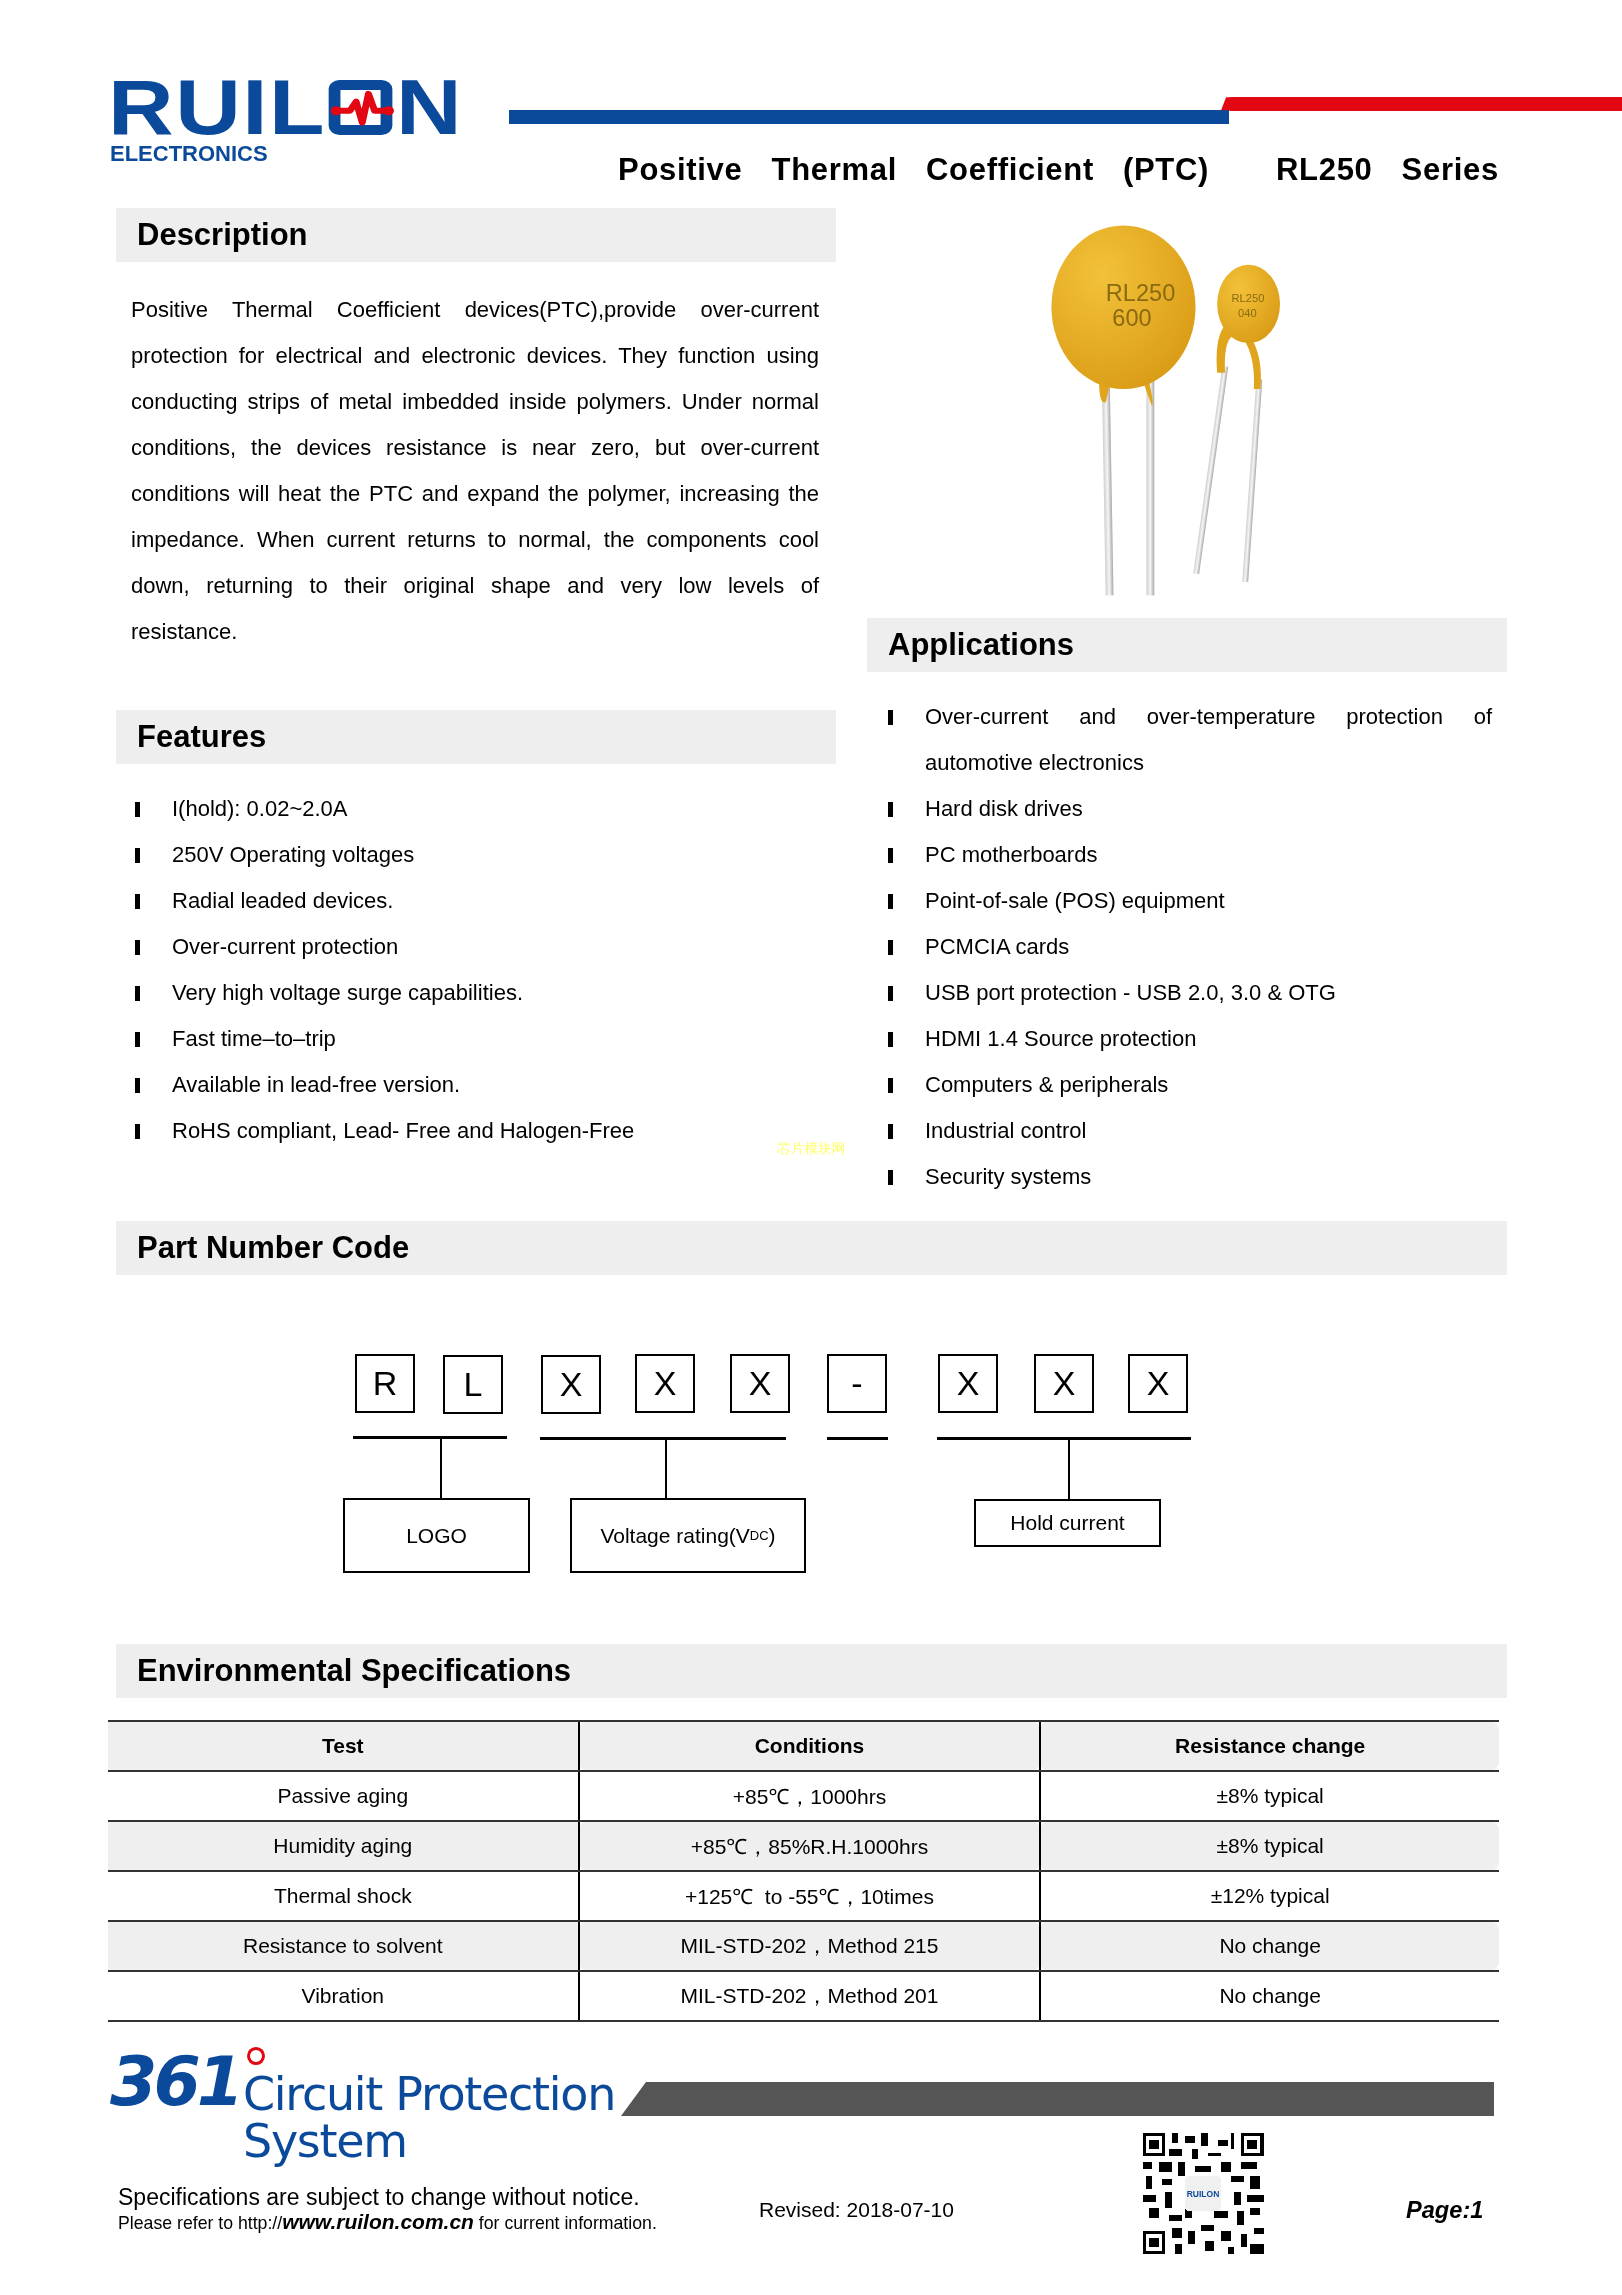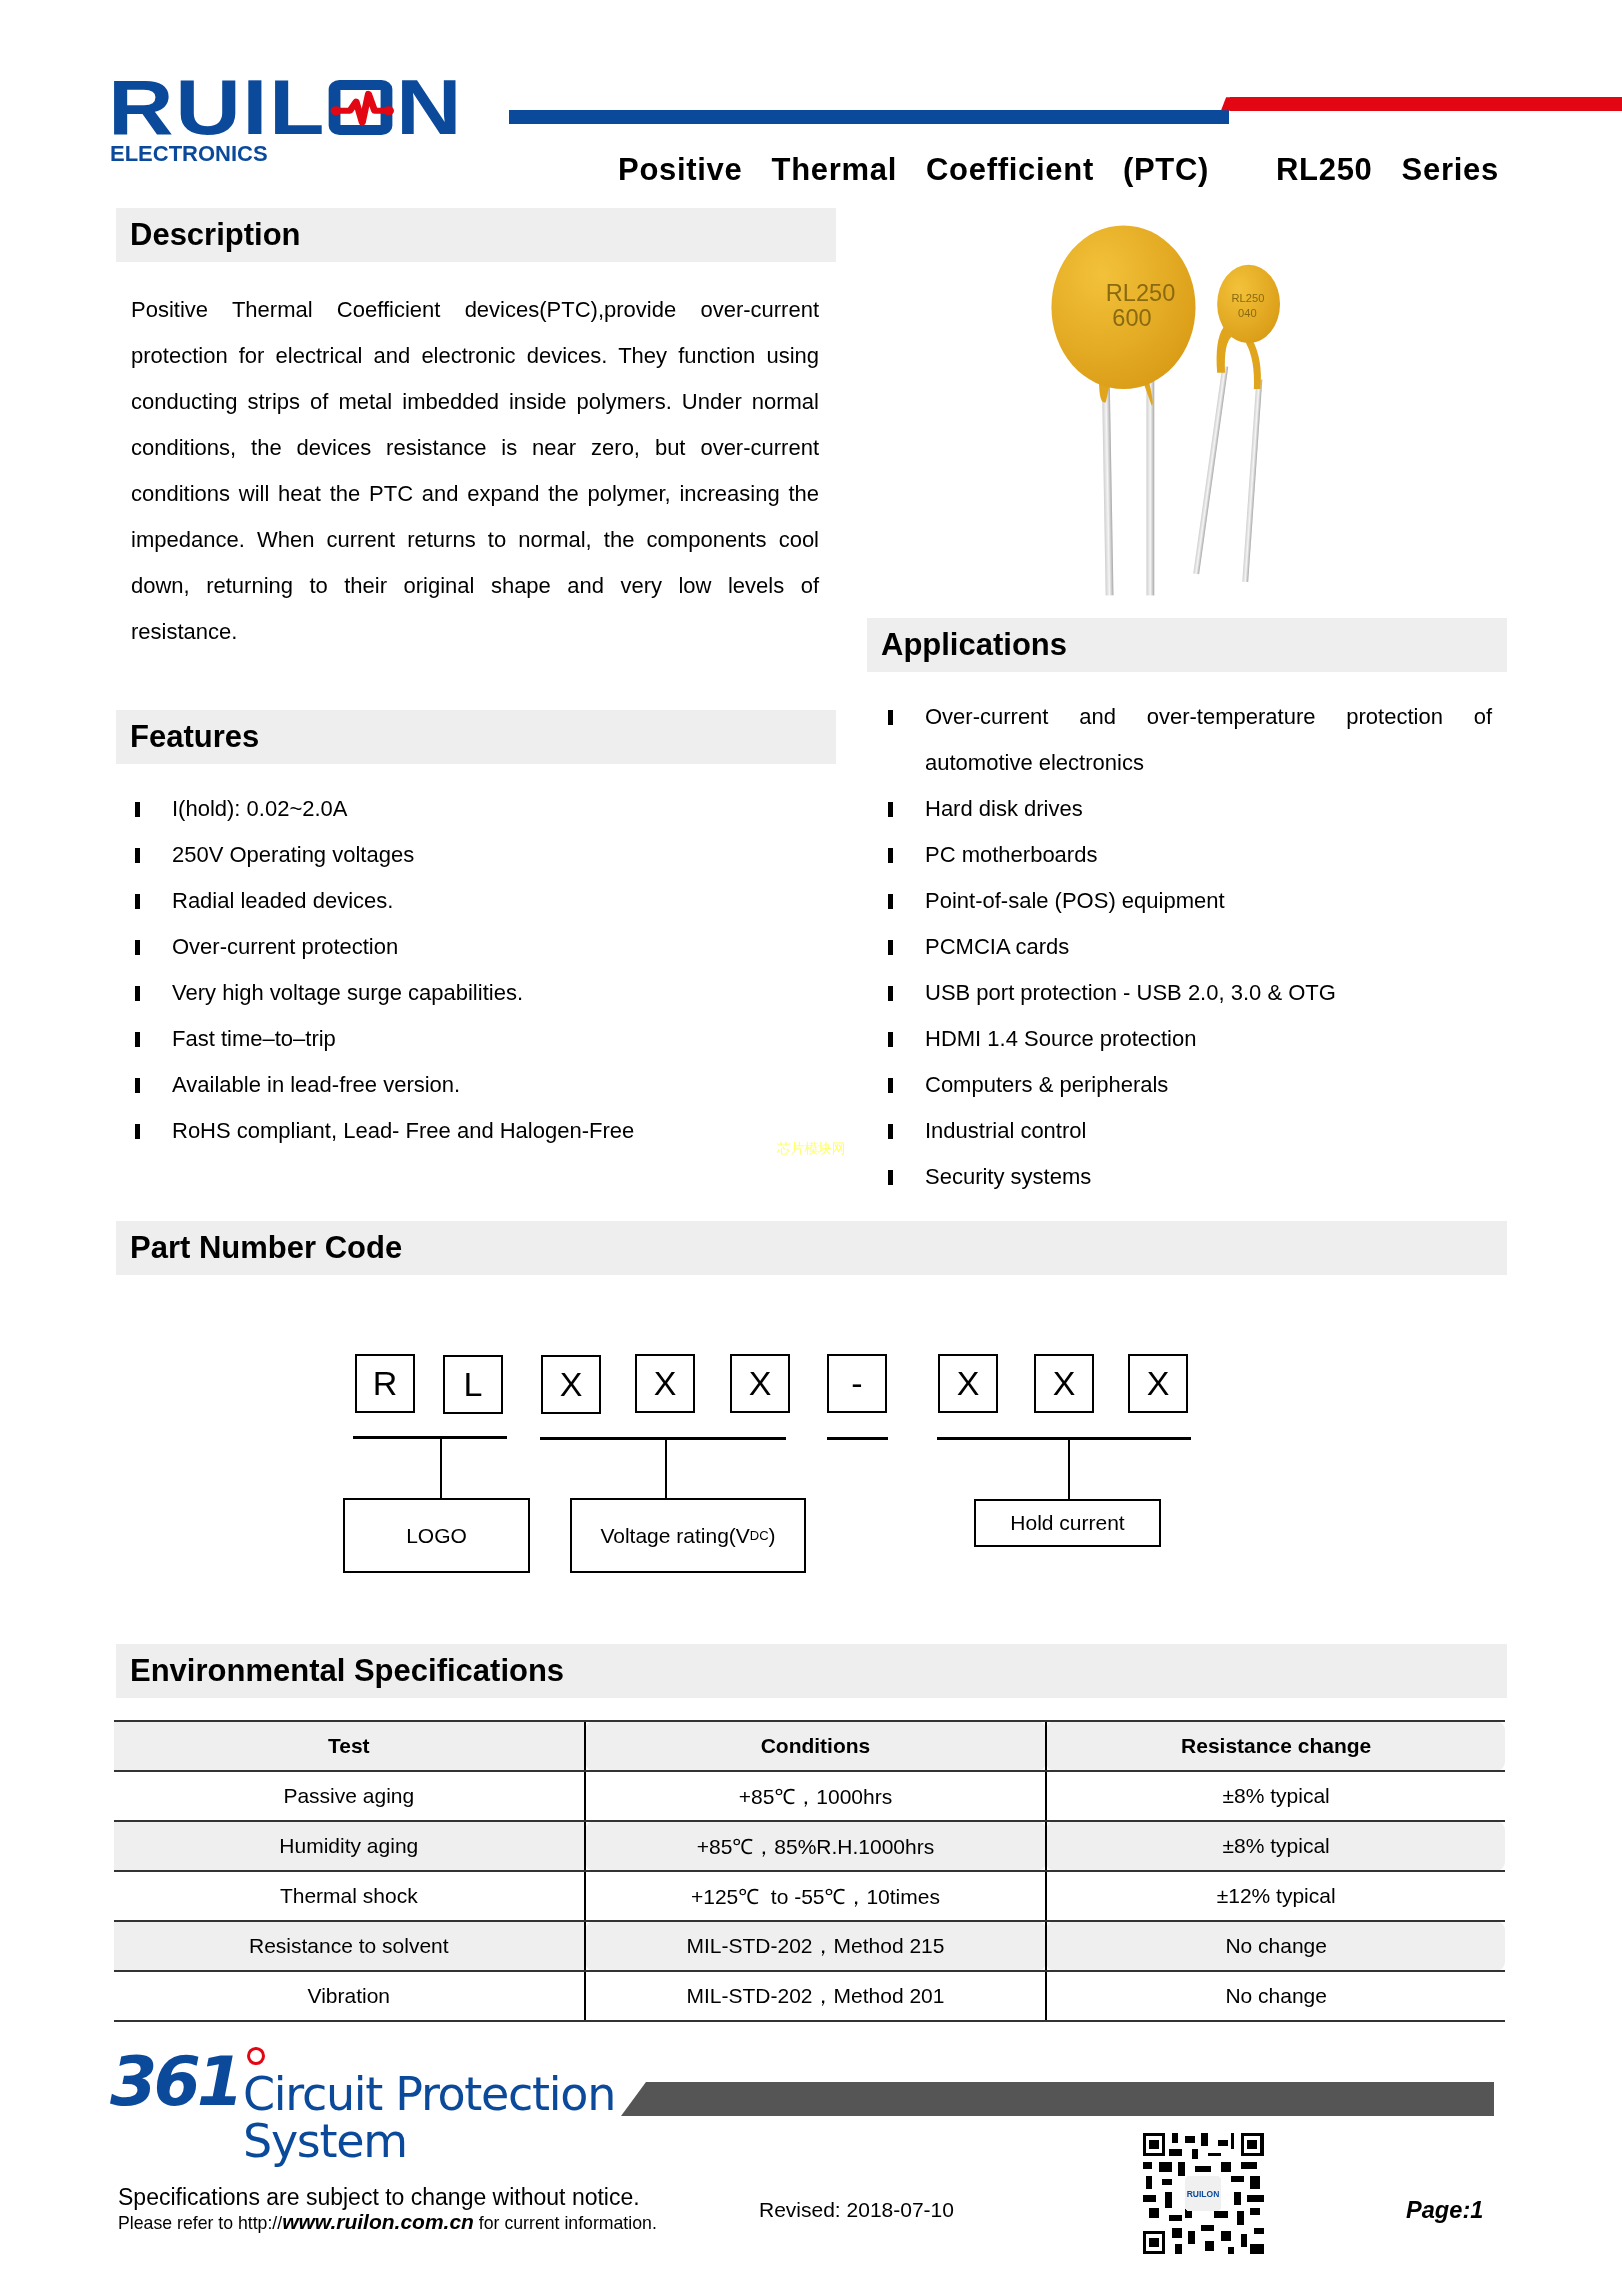--- a/index.html
+++ b/index.html
@@ -33,21 +33,21 @@
     .doc-title {
       left: 618px; top: 152px; font-weight: 700; font-size: 31px; letter-spacing: 0.7px; word-spacing: 5.2px;
     }
     .series-title {
       left: 1276px; top: 152px; font-weight: 700; font-size: 31px; letter-spacing: 0.7px; word-spacing: 5.2px;
     }
 
     
     .sec-head {
       background: #eeeeee; height: 54px; display: flex; align-items: center;
-      padding-left: 14px; box-sizing: border-box; font-weight: 700; font-size: 31px;
+      padding-left: 21px; box-sizing: border-box; font-weight: 700; font-size: 31px;
     }
 
     .desc-text {
       left: 131px; top: 287px; width: 688px; font-size: 22px; line-height: 46px;
       text-align: justify; text-align-last: left;
     }
 
     .bullets { list-style: none; margin: 0; padding: 0; font-size: 22px; }
     .bullets li { position: relative; padding-left: 41px; line-height: 46px; }
     .bullets li .mark {
@@ -66,21 +66,21 @@
     }
     .pn-line { position: absolute; background: #000; }
     .pn-label {
       position: absolute; border: 2px solid #000; box-sizing: border-box;
       display: flex; align-items: center; justify-content: center; font-size: 21px;
     }
     .pn-label sub { font-size: 13px; vertical-align: -3.9px; }
 
     
     table.env {
-      position: absolute; left: 114px; top: 1720px; width: 1391px; border-collapse: collapse;
+      position: absolute; left: 108px; top: 1720px; width: 1391px; border-collapse: collapse;
       font-size: 21px;
     }
     table.env th, table.env td {
       height: 48px; text-align: center; border-top: 2px solid #333; border-bottom: 2px solid #333;
       padding: 0;
     }
     table.env th { background: #efefef; font-weight: 700; font-size: 21px; }
     table.env th + th, table.env td + td { border-left: 2px solid #000; border-radius: 9px; }
     table.env tr:nth-child(even) td { background: #efefef; }
     table.env tr:nth-child(odd) td { background: #ffffff; }

